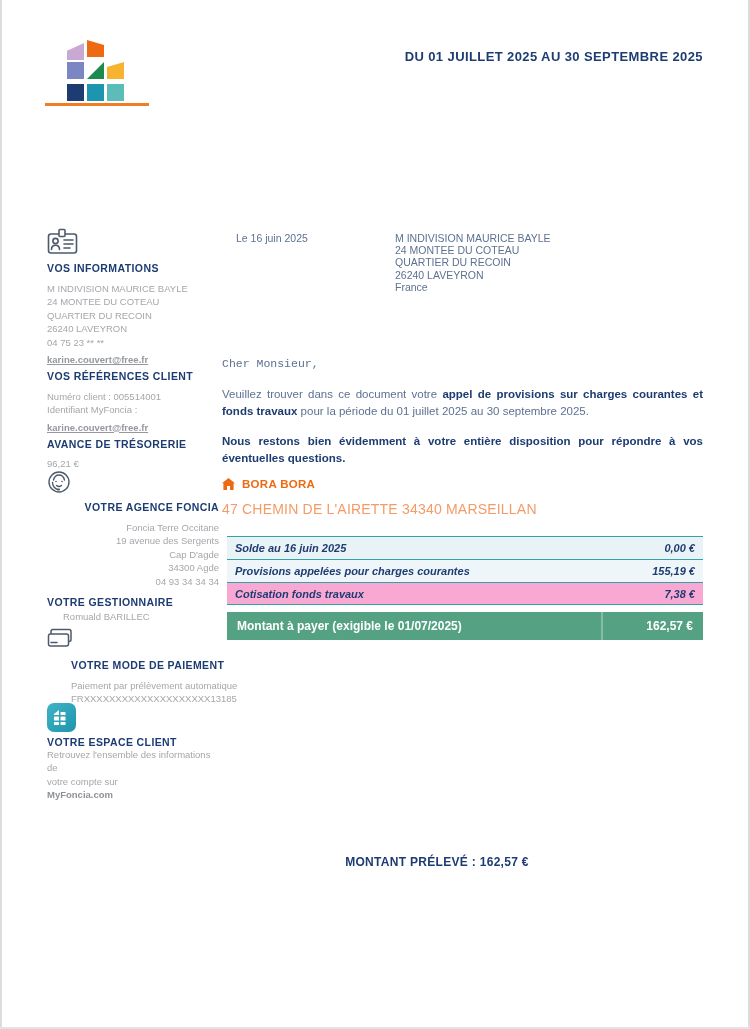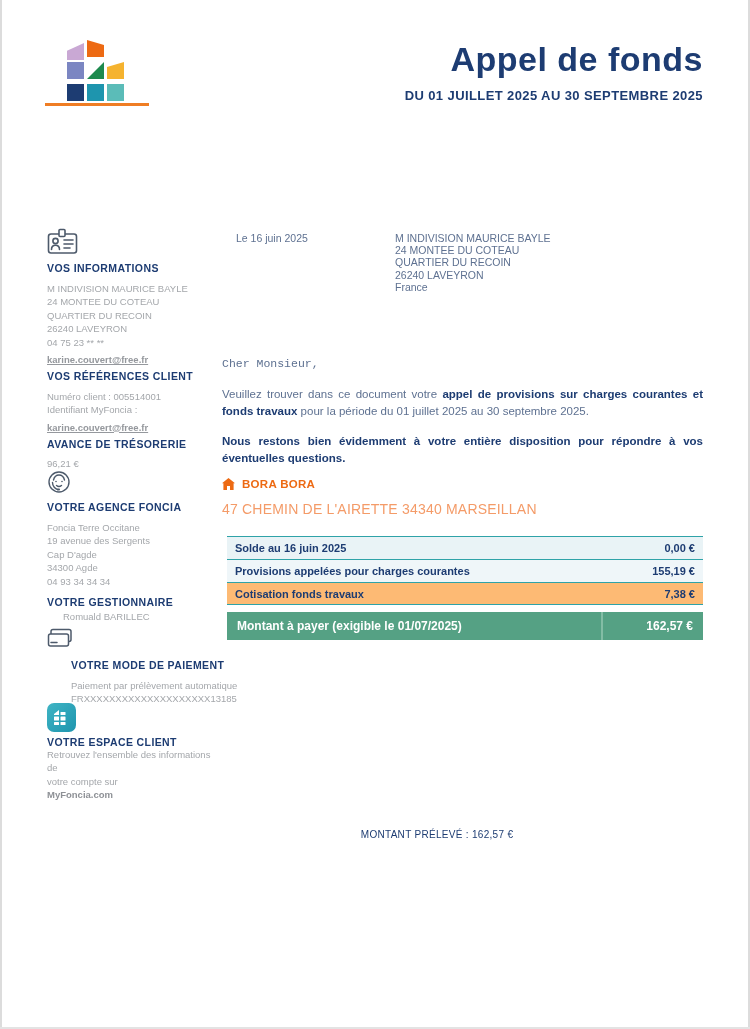--- a/index.html
+++ b/index.html
@@ -53,37 +53,37 @@
   #property-head{position:absolute;left:222px;top:478px;color:var(--orange2);
     font-size:11.5px;font-weight:700;letter-spacing:.3px;display:flex;align-items:center;gap:7px;}
   #property-address{position:absolute;left:222px;top:501px;color:#f49b68;font-size:14px;letter-spacing:.2px;}
 
   
   #charges-table{position:absolute;left:227px;top:536px;width:476px;}
   .t-row{
     display:flex;justify-content:space-between;align-items:center;
     height:23px;border-top:1px solid var(--teal);
     padding:8px 8px;box-sizing:border-box;
-    color:var(--navy);font-size:11px;font-weight:700;
+    color:var(--navy);font-size:11px;font-weight:700;font-style:italic;
   }
   .t-row:nth-child(1){background:#e9f3f6;}
   .t-row:nth-child(2){background:#eff6f9;}
-  .t-row:nth-child(3){background:#fdba74;border-bottom:1px solid var(--teal);}
+  .t-row:nth-child(3){background:#f9a8d4;border-bottom:1px solid var(--teal);}
   .t-total{
     position:relative;margin-top:7px;height:28px;background:var(--green);
     display:flex;justify-content:space-between;align-items:center;
     padding:0 10px;box-sizing:border-box;
     color:#ffffff;font-size:12px;font-weight:700;
   }
   .t-total-sep{position:absolute;right:100px;top:0;width:2px;height:28px;background:#83bda5;}
 
   
   #debit-notice{
-    position:absolute;left:437px;top:829px;transform:translateX(-50%);
-    color:var(--navy);font-size:10px;font-weight:400;letter-spacing:.3px;white-space:nowrap;
+    position:absolute;left:437px;top:855px;transform:translateX(-50%);
+    color:var(--navy);font-size:12px;font-weight:700;letter-spacing:.3px;white-space:nowrap;
   }
   svg{display:block;}
 </style>
 </head>
 <body>
 
 <div id="page">
   <div class="edge edge-left"></div>
   <div class="edge edge-right"></div>
   <div class="edge edge-bottom"></div>
@@ -96,21 +96,20 @@
       <div class="logo-cell" style="left:20px;top:22px;background:#1d8a4e;clip-path:polygon(0 100%,100% 0,100% 100%);"></div>
       <div class="logo-cell" style="left:40px;top:22px;background:#f5b32f;clip-path:polygon(0 30%,100% 0,100% 100%,0 100%);"></div>
       <div class="logo-cell" style="left:0;top:44px;background:#1d3c72;"></div>
       <div class="logo-cell" style="left:20px;top:44px;background:#1e95ae;"></div>
       <div class="logo-cell" style="left:40px;top:44px;background:#5bbcb8;"></div>
     </div>
     <div class="logo-underline"></div>
   </div>
 
   <div id="doc-title">
-    <div class="title-main">Appel de fonds</div>
     <div class="title-period">DU 01 JUILLET 2025 AU 30 SEPTEMBRE 2025</div>
   </div>
 
   <div class="sb-icon" style="top:228px;">
     <svg width="32" height="28" viewBox="0 0 32 28" fill="none" stroke="#4d5a6b" stroke-width="1.6" stroke-linecap="round">
       <rect x="1.5" y="6" width="28" height="19" rx="2.5"></rect>
       <rect x="12" y="1.5" width="6" height="7" rx="1" fill="#fff"></rect>
       <circle cx="8.5" cy="13" r="2.6"></circle>
       <path d="M4.5 21.5c0-3 2-4.3 4-4.3s4 1.3 4 4.3"></path>
       <line x1="17" y1="12" x2="26" y2="12"></line>
@@ -150,21 +149,21 @@
       <circle cx="12" cy="12" r="10"></circle>
       <path d="M6.5 10c1-4 4-5 5.5-5s4.5 1 5.5 5"></path>
       <circle cx="9" cy="11.5" r="0.8" fill="#4d5a6b" stroke="none"></circle>
       <circle cx="15" cy="11.5" r="0.8" fill="#4d5a6b" stroke="none"></circle>
       <path d="M9.5 15.5c1.5 1.2 3.5 1.2 5 0"></path>
       <path d="M5.5 12.5c0 4 3 6.5 5 7"></path>
       <rect x="10" y="18.6" width="3" height="1.8" rx="0.9" fill="#4d5a6b" stroke="none"></rect>
     </svg>
   </div>
 
-  <div class="sb" style="top:501px;">
+  <div class="sb" style="top:501px;text-align:right;">
     <div class="sb-head">VOTRE AGENCE FONCIA</div>
     <div style="margin-top:8px;">
       <div class="sb-line">Foncia Terre Occitane</div>
       <div class="sb-line">19 avenue des Sergents</div>
       <div class="sb-line">Cap D'agde</div>
       <div class="sb-line">34300 Agde</div>
       <div class="sb-line">04 93 34 34 34</div>
     </div>
   </div>
 

